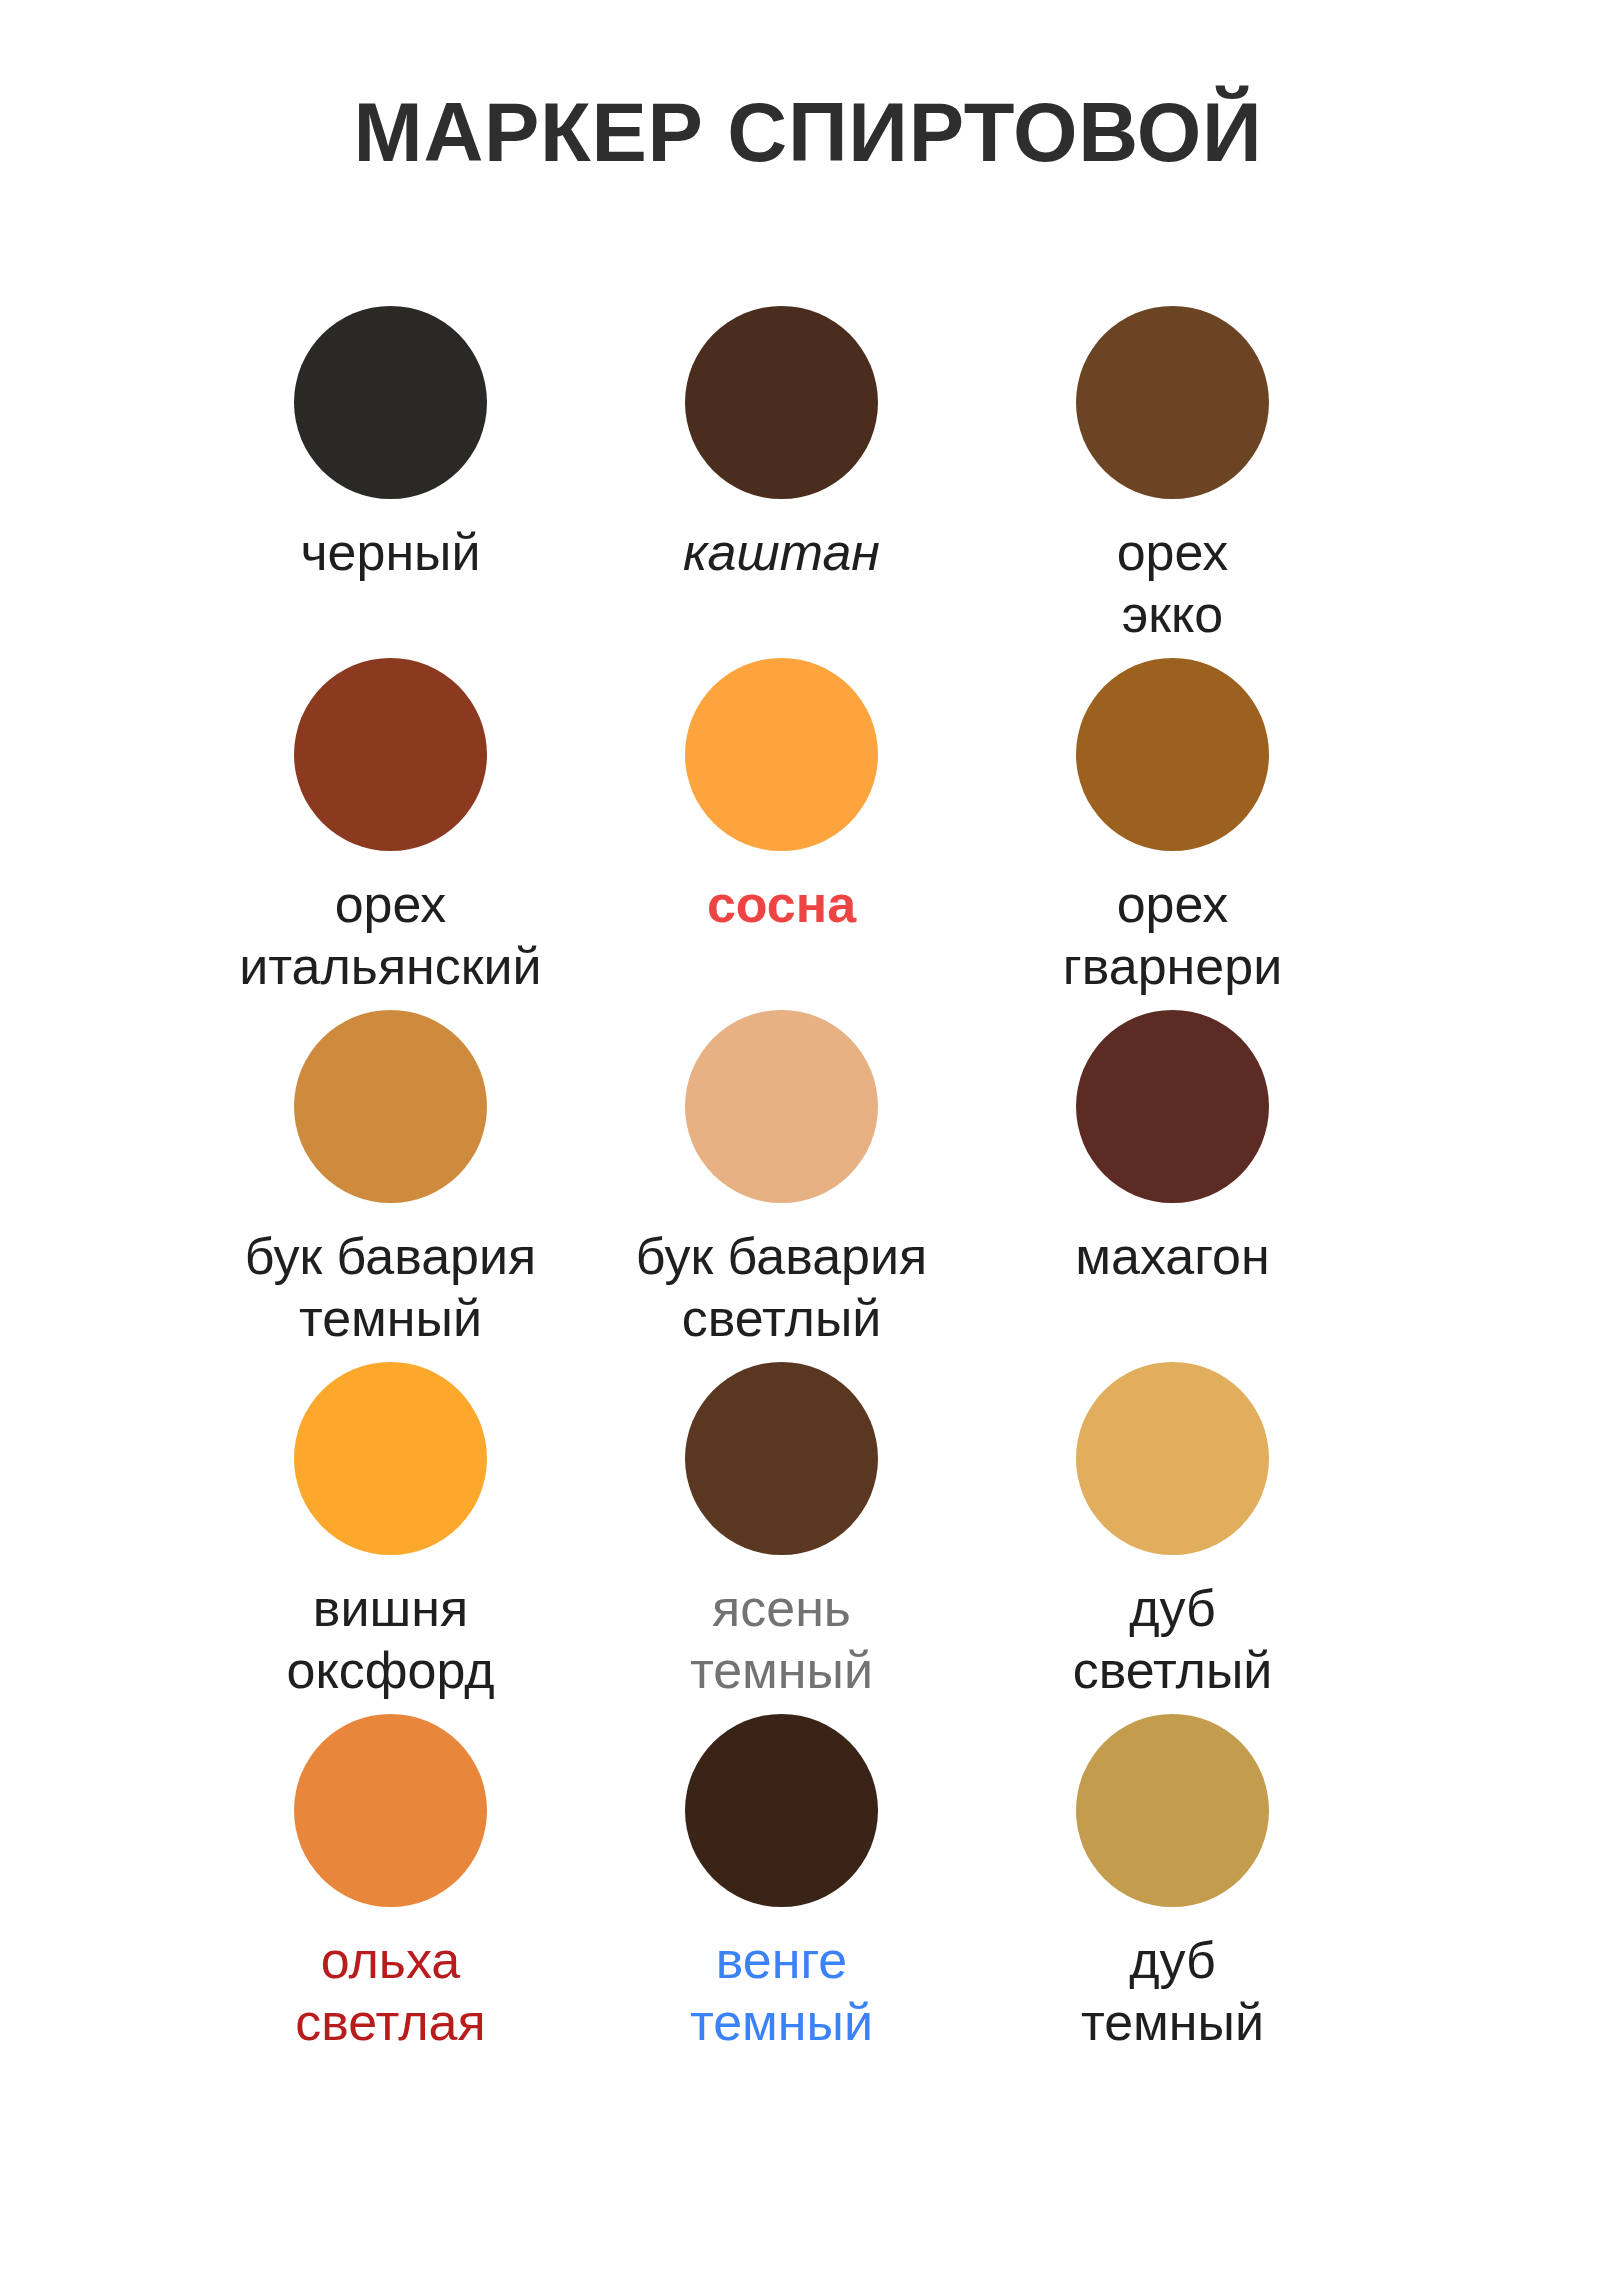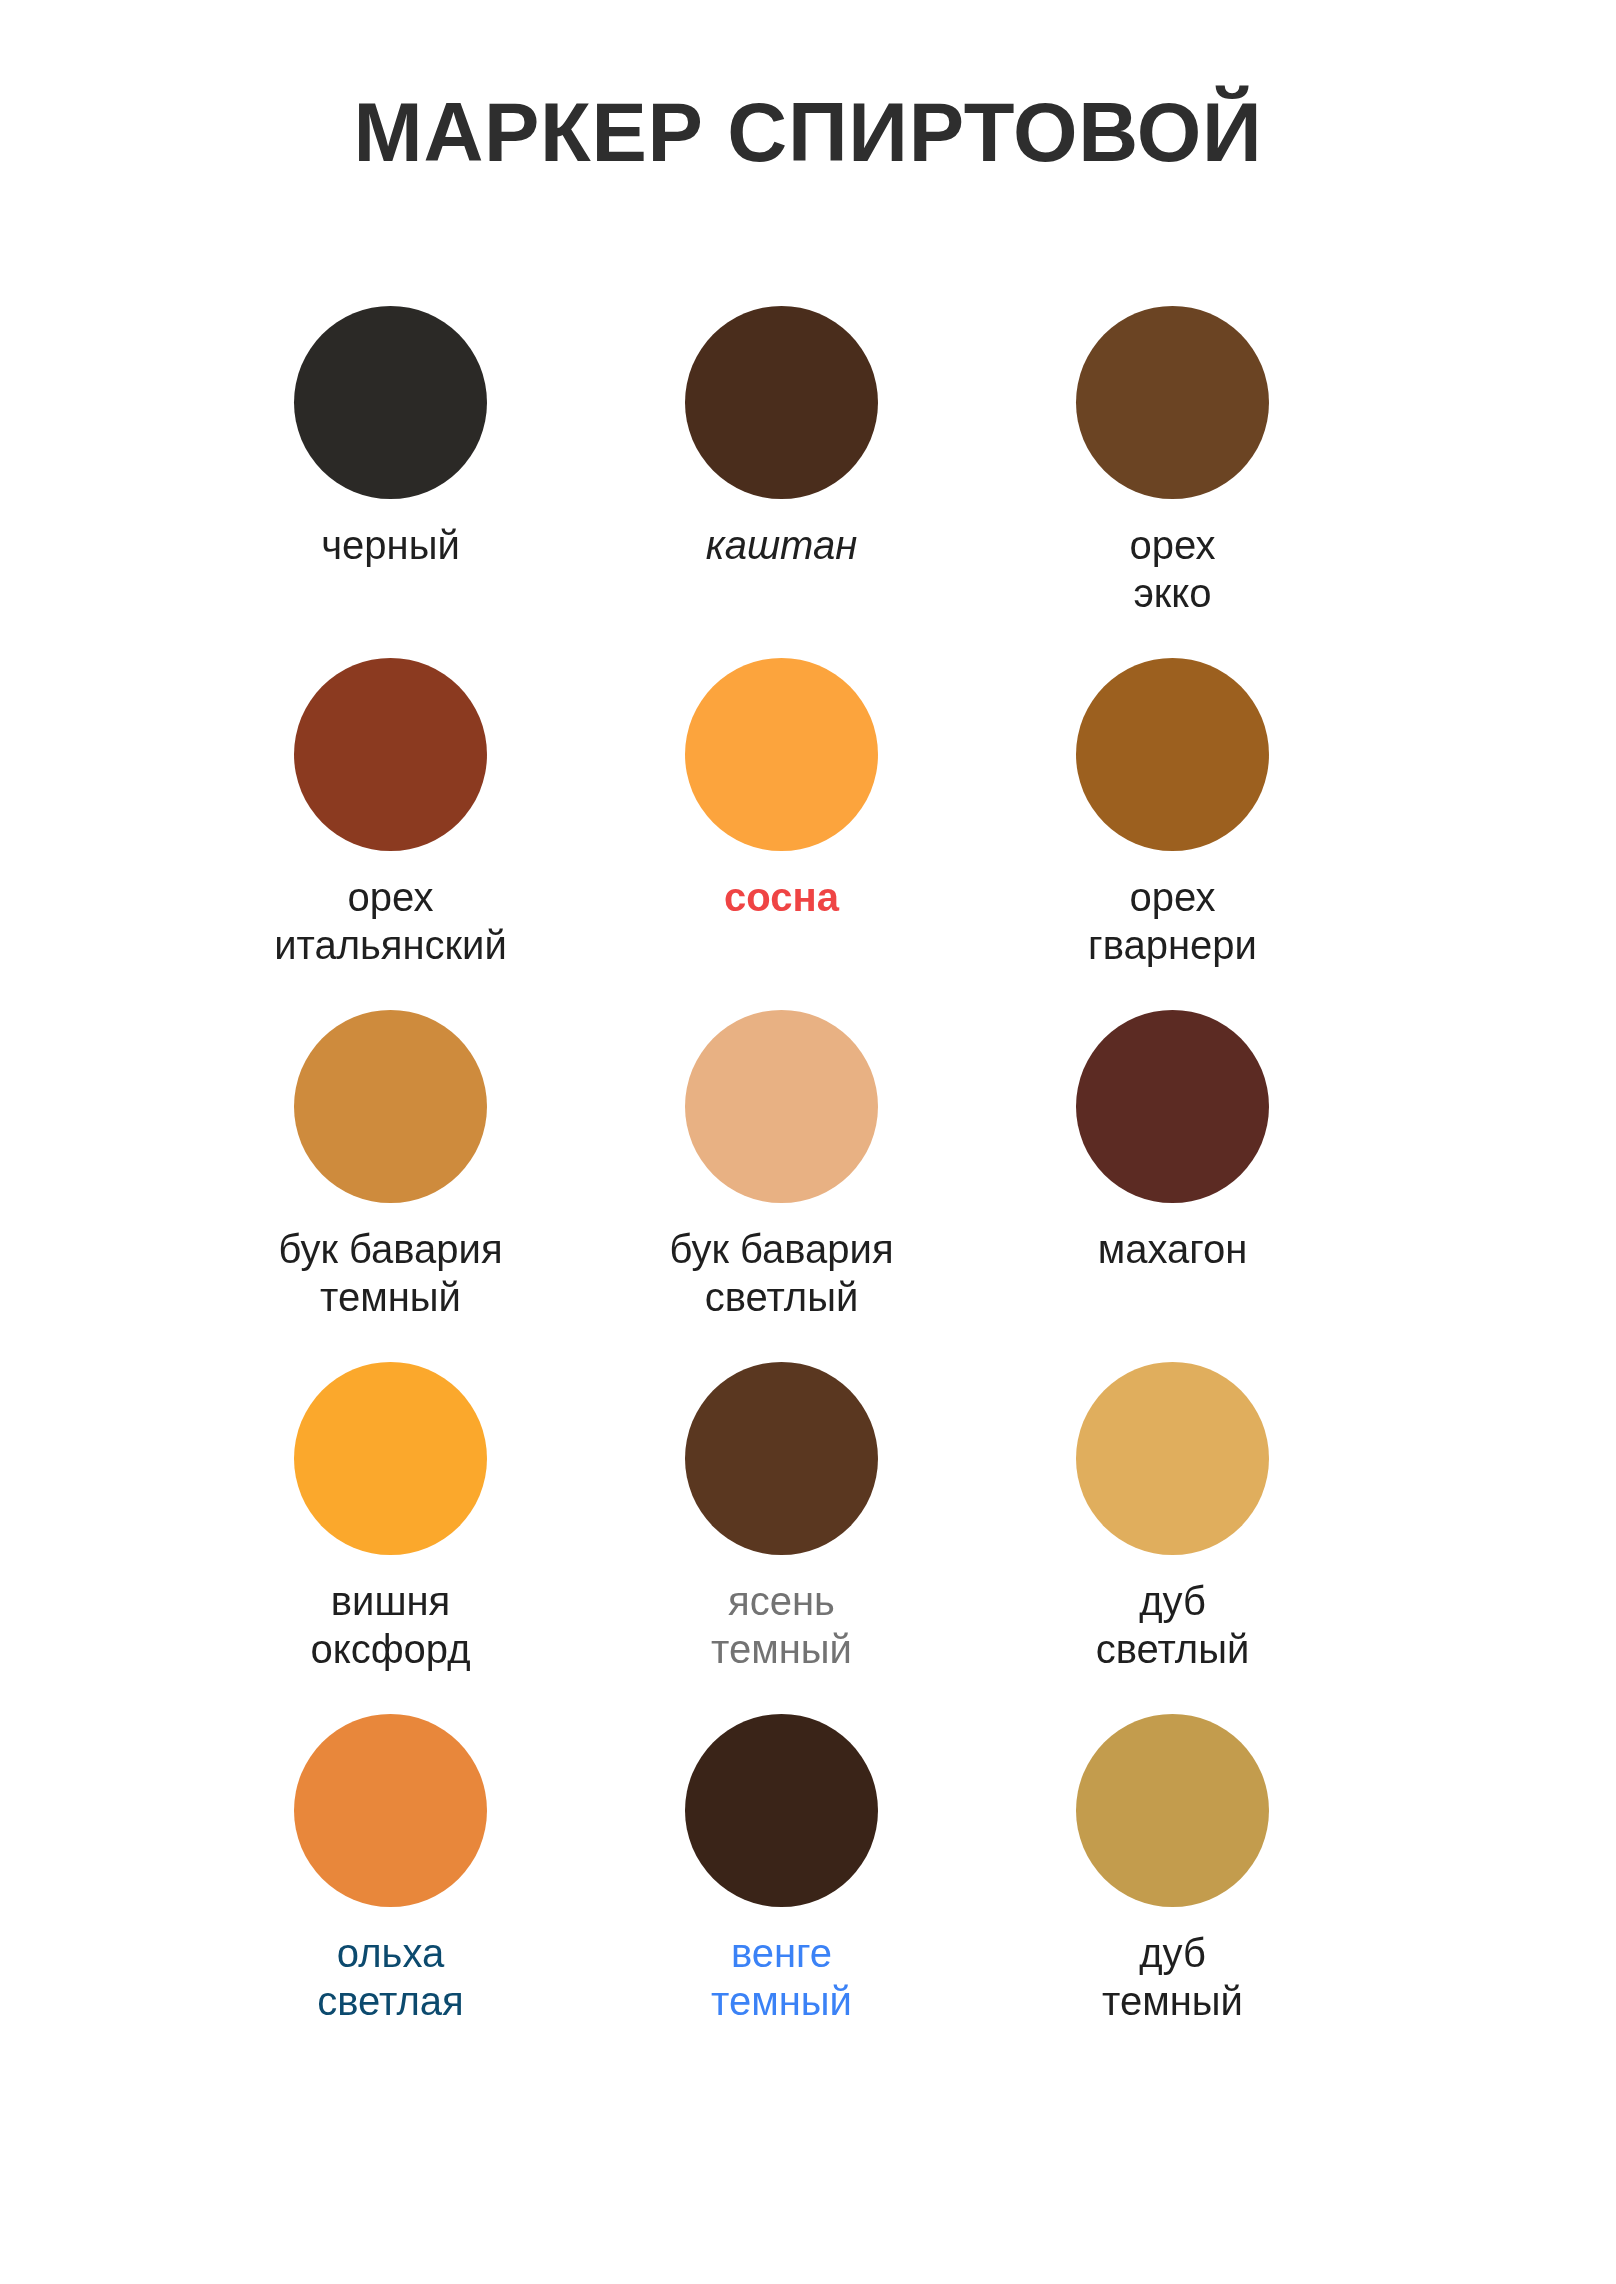--- a/index.html
+++ b/index.html
@@ -58,21 +58,21 @@
     width: 193px;
     height: 193px;
     border-radius: 50%;
     flex: 0 0 auto;
   }
 
   .swatch-label {
     margin-top: 23.4px;
     width: 365px;
     text-align: center;
-    font-size: 40px;
+    font-size: 52px;
     line-height: 1.18;
     color: #1f1f1f;
     font-family: "Liberation Sans", sans-serif;
     white-space: pre-line;
   }
 </style>
 </head>
 <body style="background: rgb(255, 255, 255);">
 
 <div class="page">
@@ -144,21 +144,21 @@
     </div>
 
     <div class="swatch-cell">
       <div class="swatch-dot" style="background: rgb(224, 174, 93);"></div>
       <div class="swatch-label" style="color: rgb(31, 31, 31);">дуб
 светлый</div>
     </div>
 
     <div class="swatch-cell">
       <div class="swatch-dot" style="background: rgb(232, 135, 59);"></div>
-      <div class="swatch-label" style="color: #0c4a6e;">ольха
+      <div class="swatch-label" style="color: #b91c1c;">ольха
 светлая</div>
     </div>
 
     <div class="swatch-cell">
       <div class="swatch-dot" style="background: rgb(58, 36, 24);"></div>
       <div class="swatch-label" style="color: #3b82f6;">венге
 темный</div>
     </div>
 
     <div class="swatch-cell">

